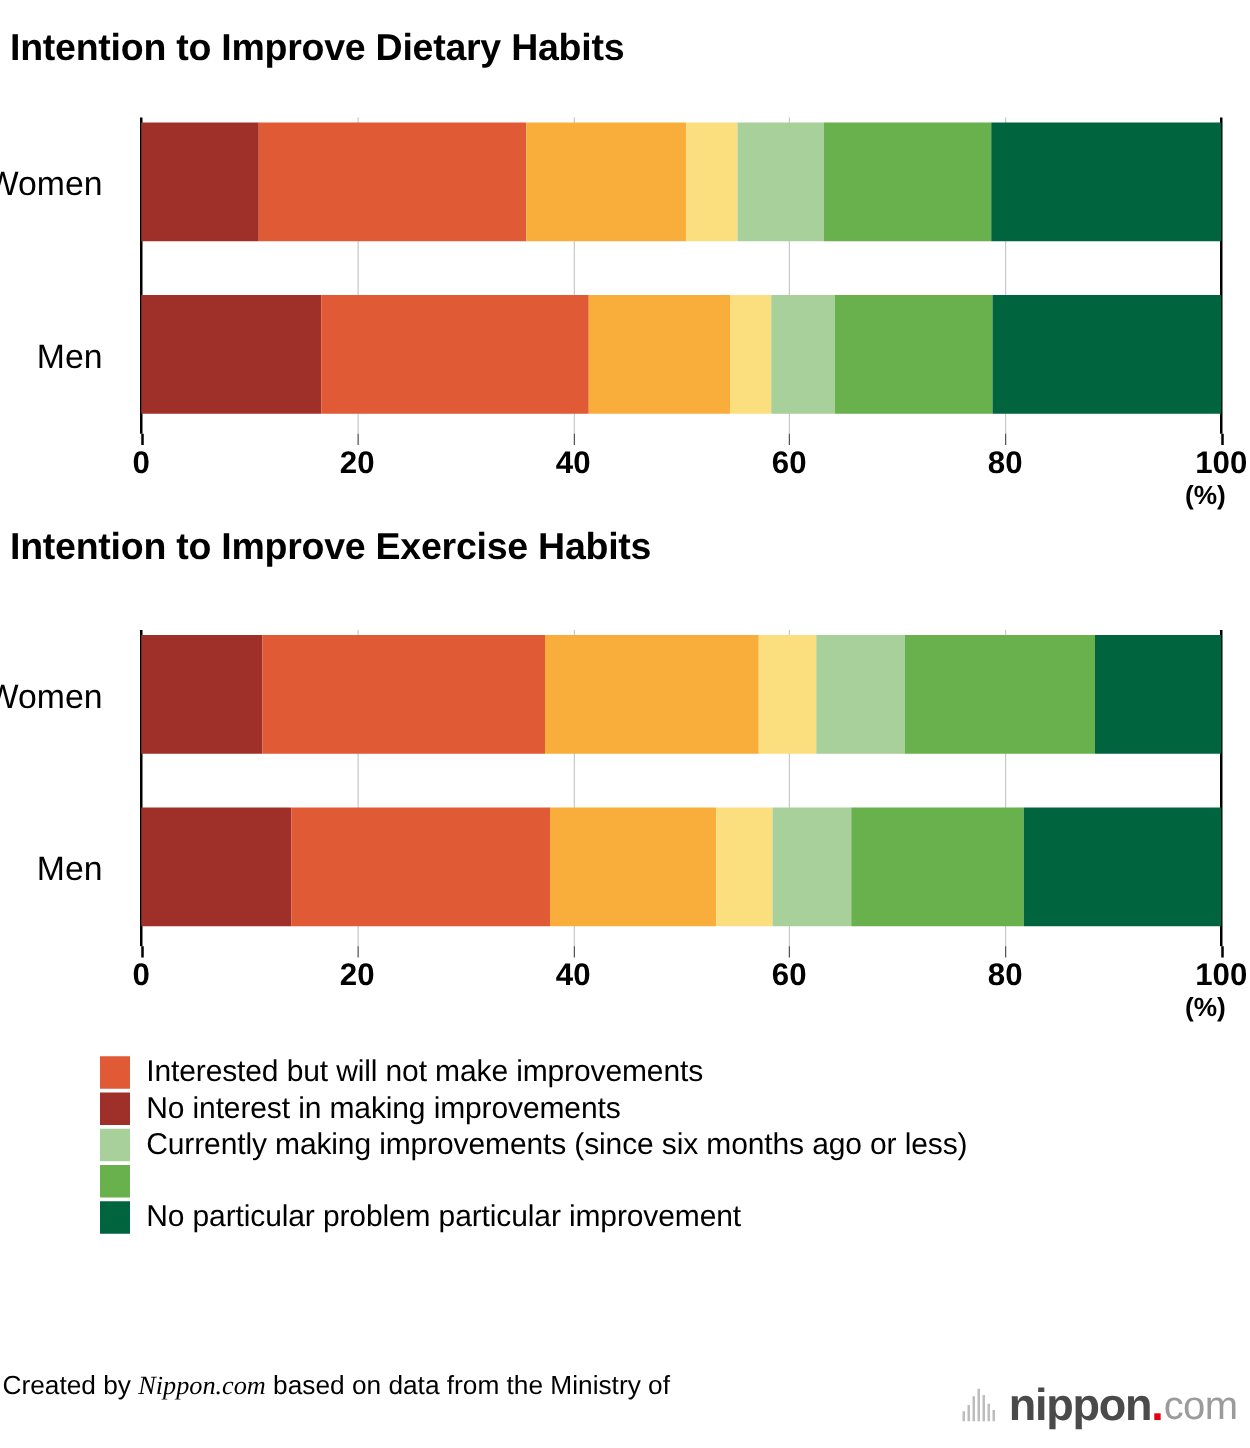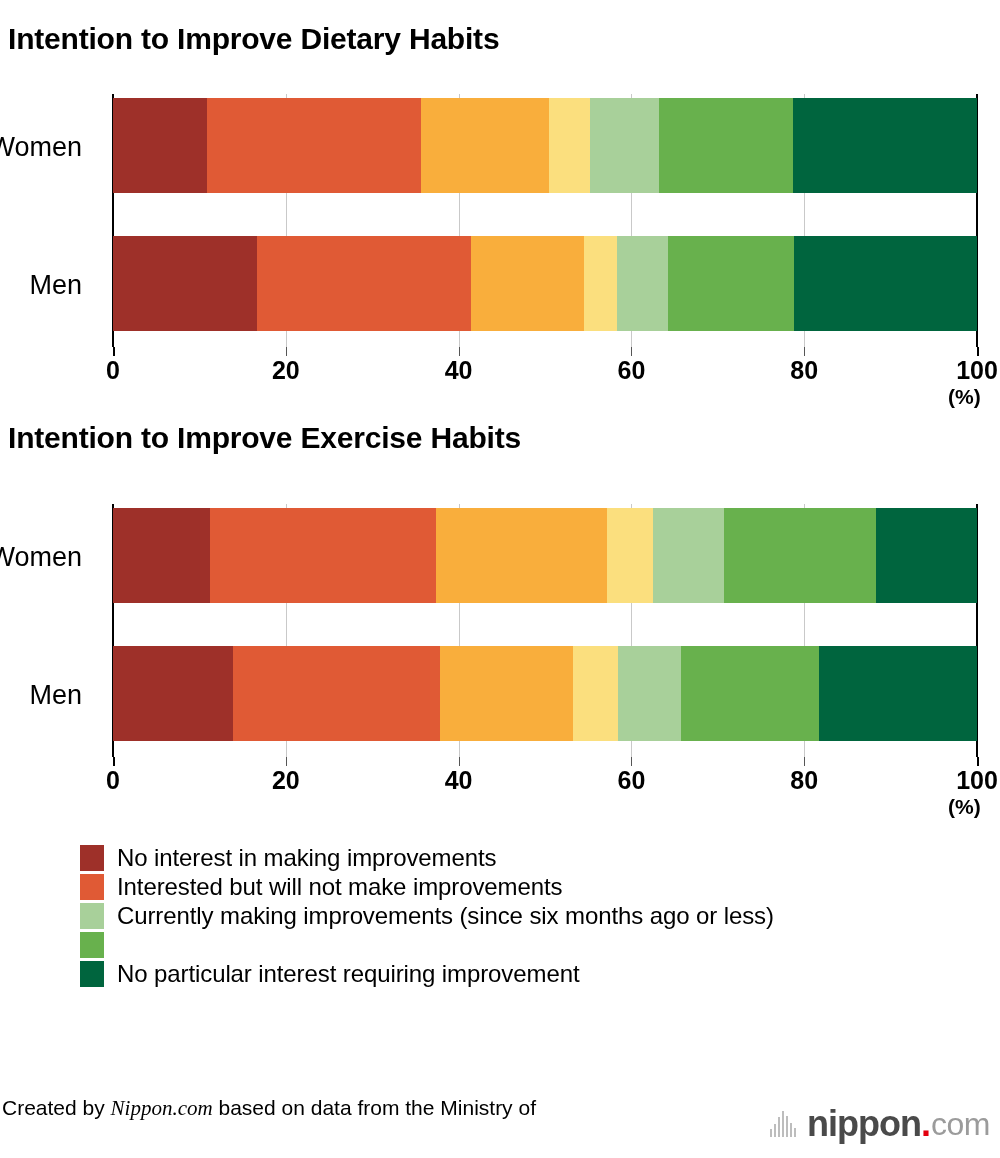--- a/index.html
+++ b/index.html
@@ -206,37 +206,37 @@
           <div class="seg" title="Plan to make improvements within the next month: 5.1%" style="background: rgb(251, 223, 126); width: 5.1%;"></div>
           <div class="seg" title="Currently making improvements (since six months ago or less): 7.3%" style="background: rgb(168, 208, 154); width: 7.3%;"></div>
           <div class="seg" title="Currently making improvements (for more than the past six months): 16%" style="background: rgb(104, 177, 77); width: 16%;"></div>
           <div class="seg" title="No particular problem requiring improvement: 18.3%" style="background: rgb(0, 101, 62); width: 18.3%;"></div>
         </div>
     </div>
   </div>
 
   <div class="legend" id="legend">
       <div class="legend-item">
+        <span class="legend-swatch" style="background: rgb(224, 90, 53);"></span>
+        <span class="legend-text">Interested but will not make improvements</span>
+      </div>
+      <div class="legend-item">
         <span class="legend-swatch" style="background: rgb(158, 48, 41);"></span>
         <span class="legend-text">No interest in making improvements</span>
       </div>
       <div class="legend-item">
-        <span class="legend-swatch" style="background: rgb(224, 90, 53);"></span>
-        <span class="legend-text">Interested but will not make improvements</span>
-      </div>
-      <div class="legend-item">
         <span class="legend-swatch" style="background: rgb(168, 208, 154);"></span>
         <span class="legend-text">Currently making improvements (since six months ago or less)</span>
       </div>
       <div class="legend-item">
         <span class="legend-swatch" style="background: rgb(104, 177, 77);"></span>
       </div>
       <div class="legend-item">
         <span class="legend-swatch" style="background: rgb(0, 101, 62);"></span>
-        <span class="legend-text">No particular interest requiring improvement</span>
+        <span class="legend-text">No particular problem particular improvement</span>
       </div>
     </div>
 
   <div class="credit">
     <span>Created by </span><i>Nippon.com</i><span> based on data from the Ministry of</span><br>
   </div>
 
   <div class="brand">
     <span class="brand-mark" id="brand-mark">
         <span style="height: 8px;"></span>

